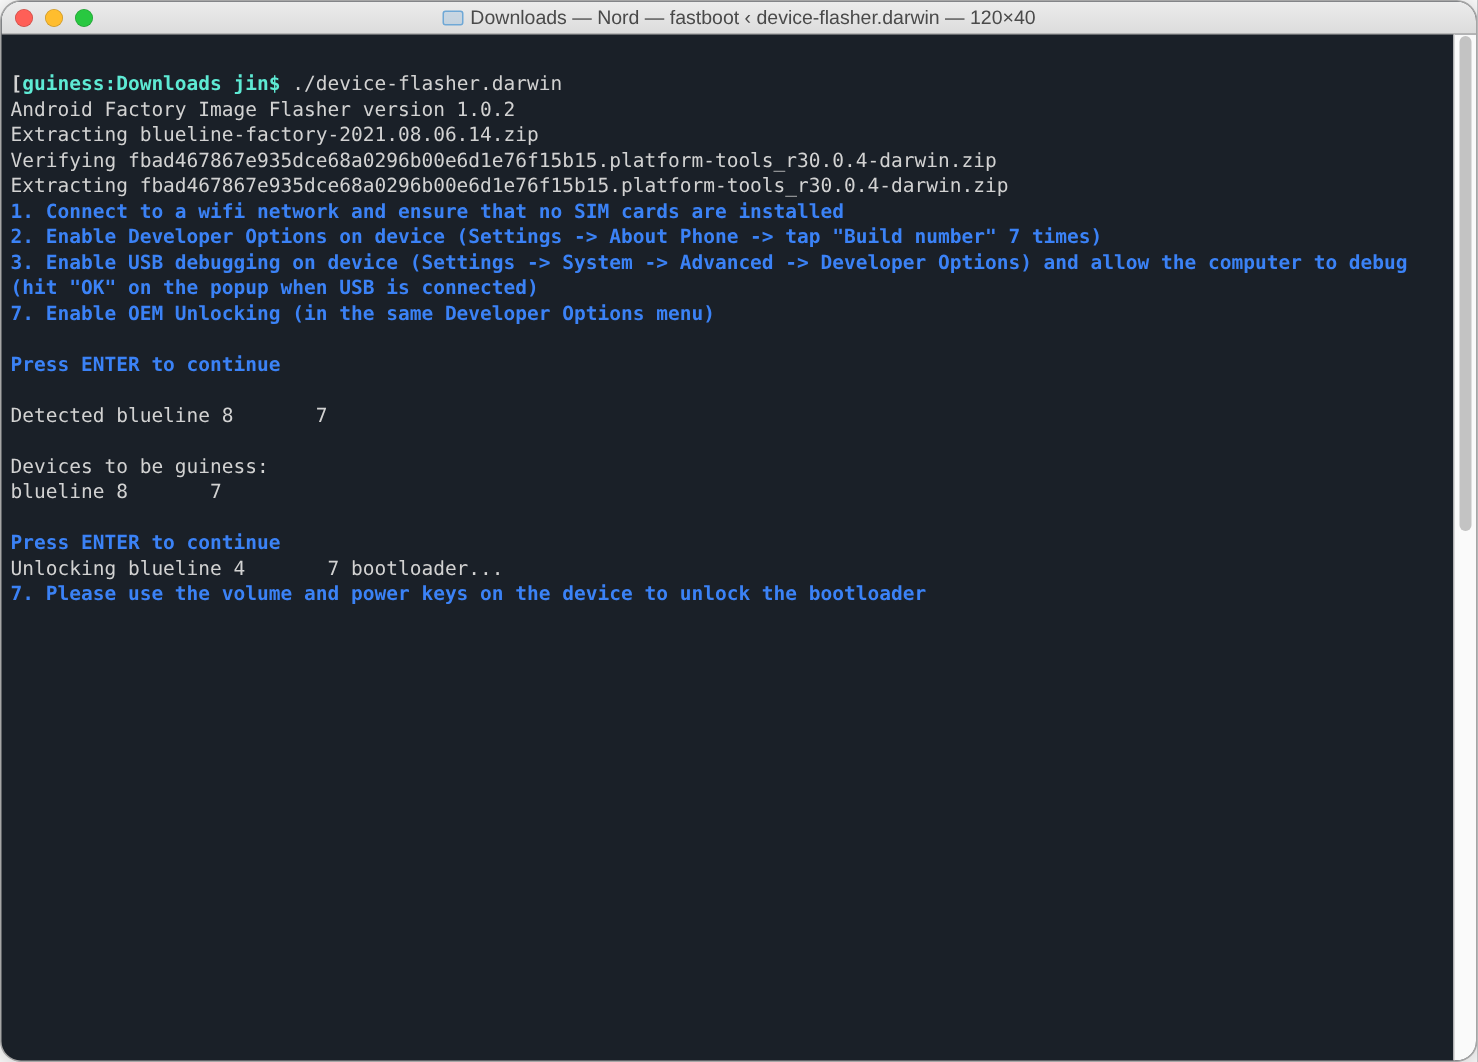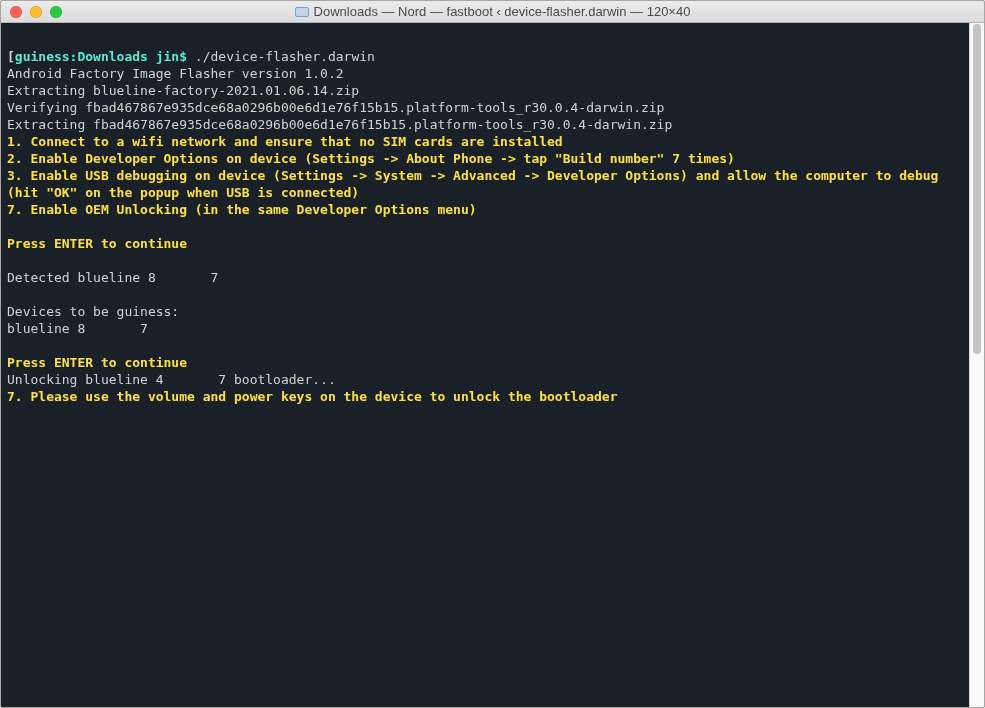--- a/index.html
+++ b/index.html
@@ -1,21 +1,21 @@
 <!DOCTYPE html>
 <html><head>
   <meta charset="utf-8">
   <style>
     * { margin:0; padding:0; box-sizing:border-box; }
     html, body { background:#fff; font-family:-apple-system,BlinkMacSystemFont,sans-serif; }
     .window {
       width:985px; height:708px;
       background:#1a2028;
       border:1px solid #a6a6a6;
-      border-radius:2px;
+      border-radius:14px;
       overflow:hidden;
       position:relative;
       box-shadow:0 2px 20px rgba(0,0,0,.25);
     }
     .titlebar {
       height:22px;
       background:linear-gradient(#ececec,#dcdcdc);
       border-bottom:1px solid #b5b5b5;
       display:flex;
       align-items:center;
@@ -47,21 +47,21 @@
     }
     .term-content {
       font-family:Menlo,Consolas,"DejaVu Sans Mono",monospace;
       font-size:13px;
       line-height:17px;
       white-space:pre;
       color:#d2d2d2;
     }
     .line { white-space:pre; }
     .bold { font-weight:700; }
-    .yellow { color:#fde047; }
+    .yellow { color:#3b82f6; }
     .prompt-user { color:#5eead4; }
     
     .scroll-track {
       position:absolute;
       top:22px; right:0; width:15px; bottom:0;
       background:#fafafa;
       border-left:1px solid #d9d9d9;
     }
     .scroll-thumb {
       position:absolute;
@@ -83,21 +83,21 @@
     <div class="titletext">
       <span class="title-icon"></span>
       <span>Downloads — Nord — fastboot ‹ device-flasher.darwin — 120×40</span>
     </div>
   </div>
 
   <div class="term-body">
     <div class="term-content">
 <span class="line"><span class="bold">[</span><span class="prompt-user bold">guiness:Downloads jin$ </span><span>./device-flasher.darwin</span></span>
 <span class="line">Android Factory Image Flasher version 1.0.2</span>
-<span class="line">Extracting blueline-factory-2021.01.06.14.zip</span>
+<span class="line">Extracting blueline-factory-2021.08.06.14.zip</span>
 <span class="line">Verifying fbad467867e935dce68a0296b00e6d1e76f15b15.platform-tools_r30.0.4-darwin.zip</span>
 <span class="line">Extracting fbad467867e935dce68a0296b00e6d1e76f15b15.platform-tools_r30.0.4-darwin.zip</span>
 <span class="line bold yellow">1. Connect to a wifi network and ensure that no SIM cards are installed</span>
 <span class="line bold yellow">2. Enable Developer Options on device (Settings -&gt; About Phone -&gt; tap "Build number" 7 times)</span>
 <span class="line bold yellow">3. Enable USB debugging on device (Settings -&gt; System -&gt; Advanced -&gt; Developer Options) and allow the computer to debug</span>
 <span class="line bold yellow">(hit "OK" on the popup when USB is connected)</span>
 <span class="line bold yellow">7. Enable OEM Unlocking (in the same Developer Options menu)</span>
 <span class="line"> </span>
 <span class="line bold yellow">Press ENTER to continue</span>
 <span class="line"> </span>

